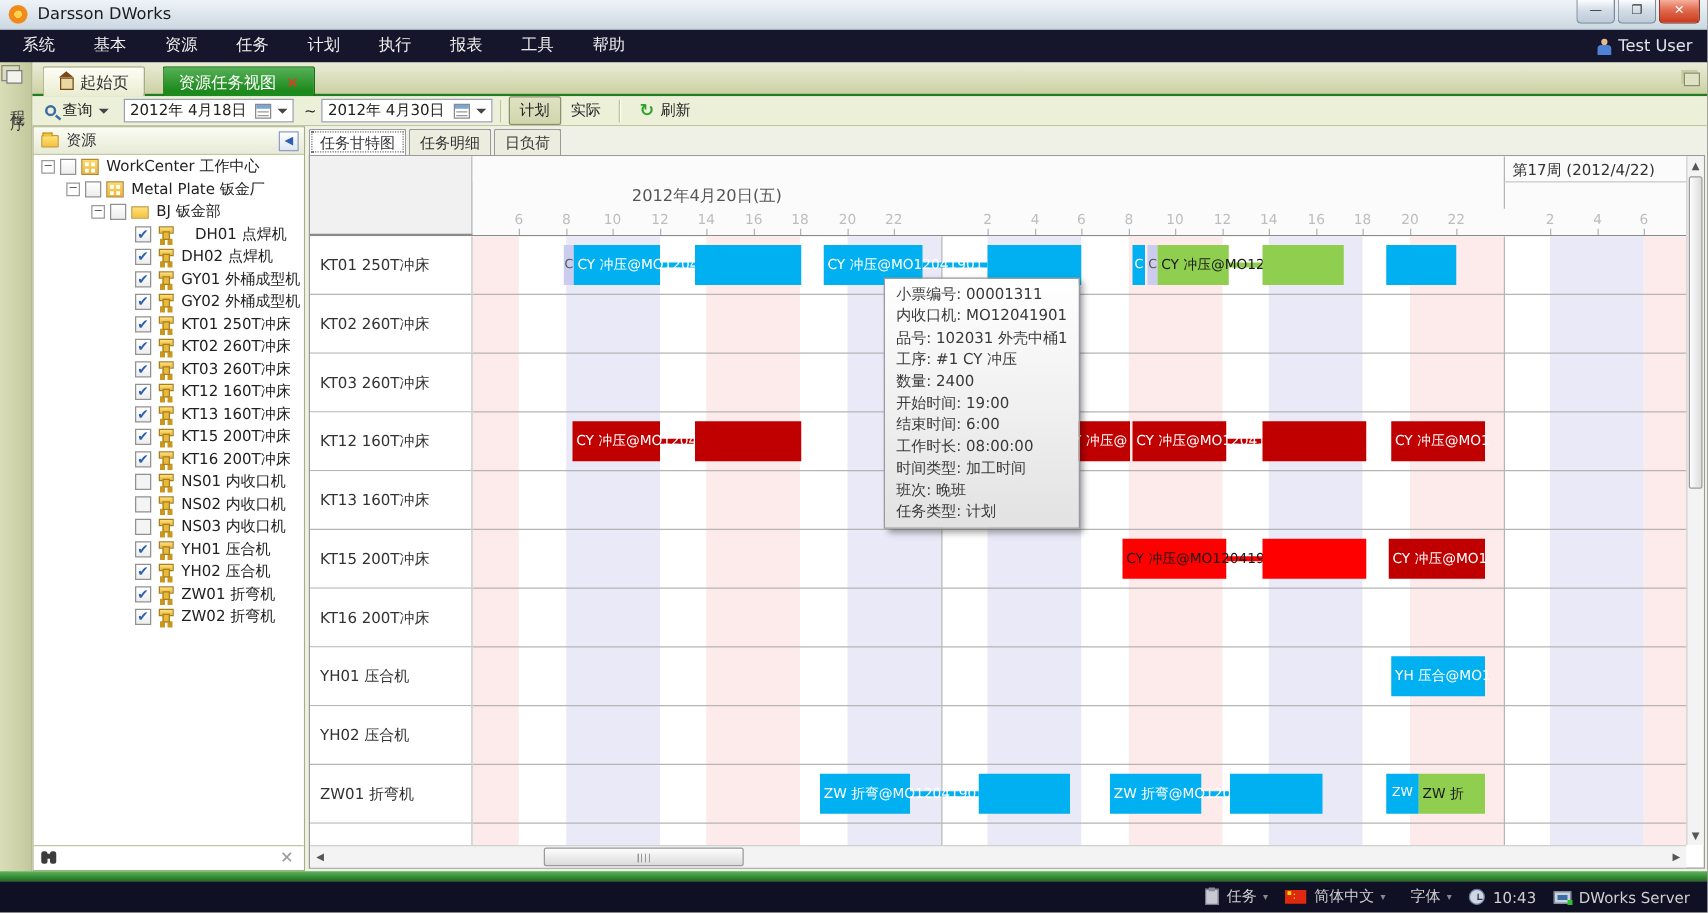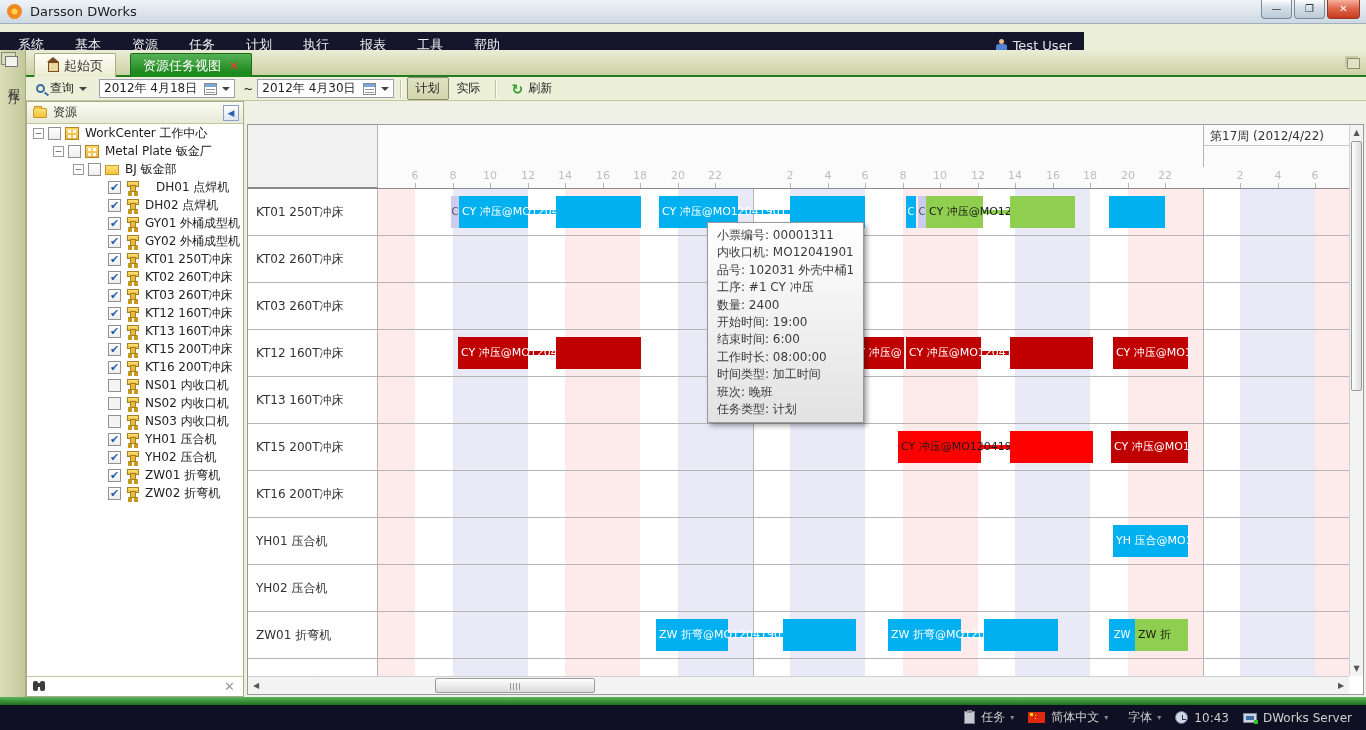--- a/index.html
+++ b/index.html
@@ -14,21 +14,21 @@
     background:radial-gradient(circle at 50% 50%,#ffd24d 0 28%,#f08a1d 30% 70%,#c96a10 72%);}
   .app-title{position:absolute;left:30px;top:4px;font-size:13px;color:#1c1c1c;}
   .winbtns{position:absolute;right:6px;top:0;display:flex;}
   .winbtn{width:31px;height:19px;margin-left:2px;border:1px solid #7a8a99;border-top:none;
     border-radius:0 0 4px 4px;background:linear-gradient(#fbfdfe,#d3dde7 45%,#bccbd8);
     color:#333;font-size:10px;text-align:center;line-height:17px;}
   .winbtn.close{background:linear-gradient(#f6b09e,#e06a4e 45%,#c93a1e);color:#fff;
     border-color:#8d3a28;font-weight:bold;width:33px;}
 
   
-  .menubar{position:absolute;left:0;top:32px;width:1084px;height:26px;background:#15152b;
+  .menubar{position:absolute;left:0;top:24px;width:1366px;height:26px;background:#15152b;
     display:flex;align-items:center;}
   .menu-item{color:#efefef;font-size:13px;padding:0 13px;margin-left:5px;line-height:26px;cursor:default;}
   .menu-user{position:absolute;right:12px;top:0;height:26px;display:flex;align-items:center;color:#dfe3ea;font-size:13px;}
   .person-icon{width:11px;height:13px;margin-right:6px;position:relative;}
   .person-icon:before{content:"";position:absolute;left:3px;top:0;width:5px;height:5px;border-radius:50%;background:#e8b98c;}
   .person-icon:after{content:"";position:absolute;left:0;top:5px;width:11px;height:8px;border-radius:3px 3px 0 0;background:#4d82d6;}
 
   
   .tabstrip{position:absolute;left:26px;top:50px;right:0;height:27px;
     background:linear-gradient(#eaedd6,#ccd1a4);border-bottom:2px solid #237c23;}
@@ -370,26 +370,32 @@
           <div style="margin-left: 1px;">ZW02 折弯机</div>
         </div>
       </div>
     <div class="findbar">
       <span class="binoc-icon"></span>
       <span class="find-close">✕</span>
     </div>
   </div>
 
   <div class="gantt">
+    <div class="gtabs" id="gtabs">
+        <div class="gtab active">任务甘特图</div>
+        <div class="gtab">任务明细</div>
+        <div class="gtab">日负荷</div>
+      </div>
     <div class="gframe">
       <div class="gheader">
         <div class="corner-cell"></div>
         <div class="hdr-timeline" id="hdr-timeline">
             <div class="week-cell empty" style="left: 0px; width: 825px;"></div>
             <div class="week-cell" style="left: 825px; width: 152px; border-left: 1px solid rgb(181, 181, 181);">第17周 (2012/4/22)</div>
+            <div class="day-cell" style="left: 0px; width: 375px;">2012年4月20日(五)</div>
             <div class="day-cell" style="left: 825px; width: 152px; border-left: 1px solid rgb(181, 181, 181);"></div>
             <div class="hour-label" style="left: 37px;">6</div>
             <div class="hour-tick" style="left: 37px;"></div>
             <div class="hour-label" style="left: 75px;">8</div>
             <div class="hour-tick" style="left: 75px;"></div>
             <div class="hour-label" style="left: 112px;">10</div>
             <div class="hour-tick" style="left: 112px;"></div>
             <div class="hour-label" style="left: 150px;">12</div>
             <div class="hour-tick" style="left: 150px;"></div>
             <div class="hour-label" style="left: 187px;">14</div>

